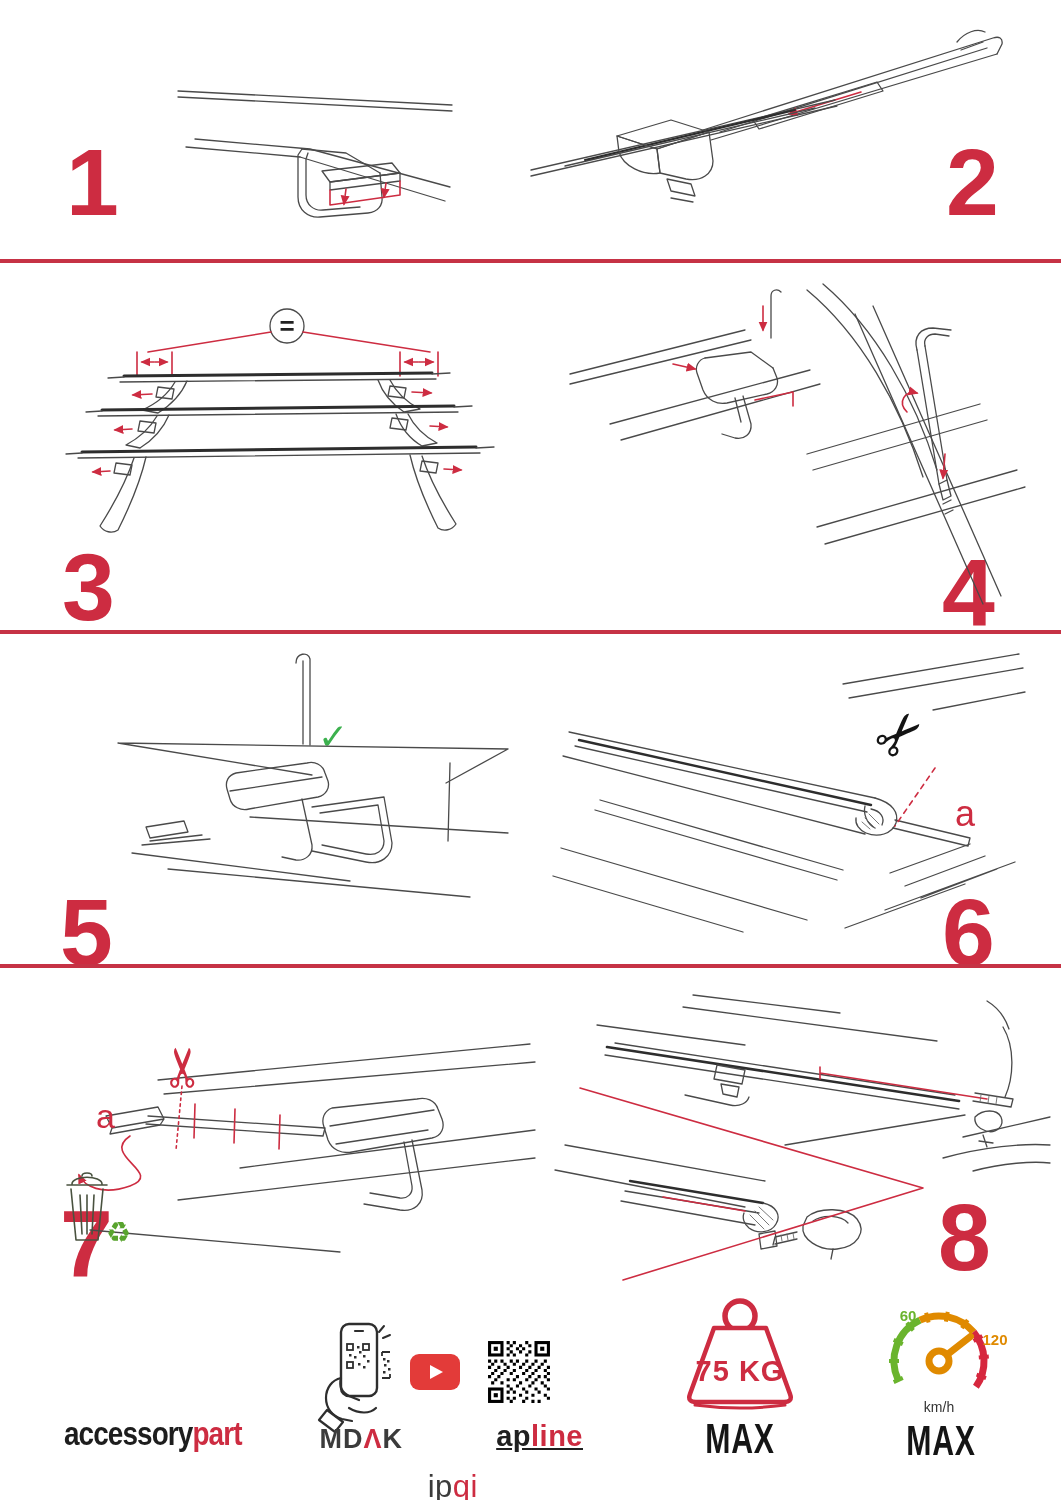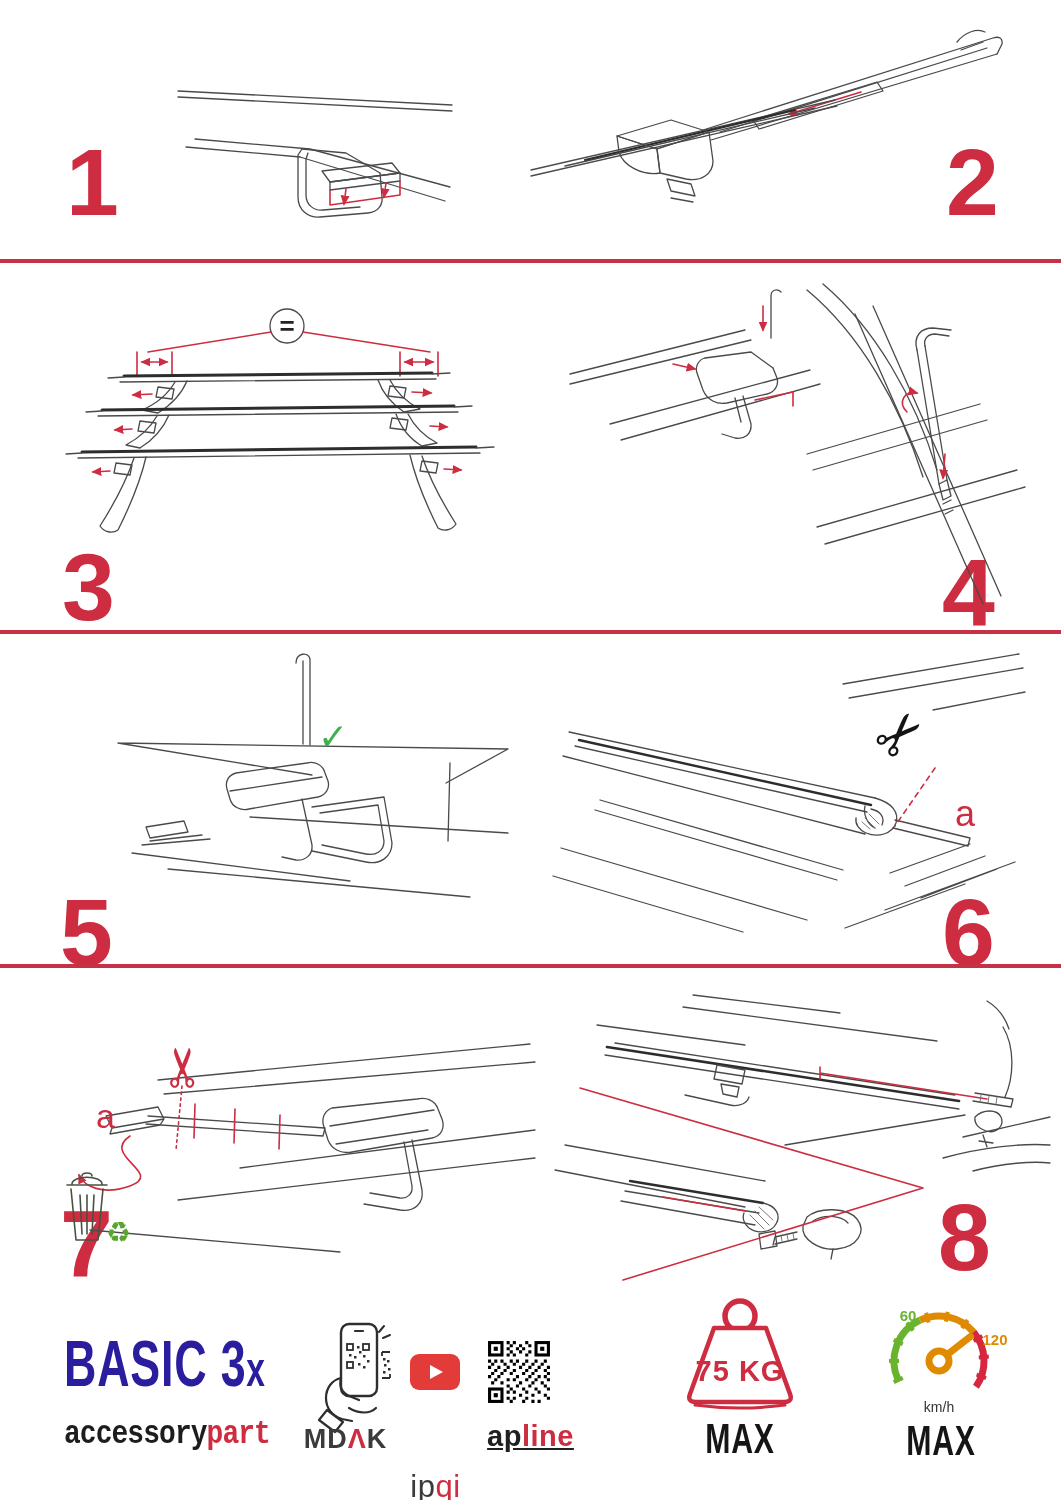--- a/index.html
+++ b/index.html
@@ -14,21 +14,21 @@
   .lnthin{stroke:#6a6a6a;stroke-width:0.9;fill:none;stroke-linecap:round;}
   .ln2{stroke:#2d2d2d;fill:none;stroke-linecap:round;}
   .rd{stroke:#cd2c41;fill:none;stroke-linecap:round;stroke-linejoin:round;stroke-width:1.6;}
   .grn{stroke:#49523f;fill:none;stroke-linecap:round;stroke-linejoin:round;stroke-width:1.6;}
   .logo{font-weight:bold;color:#2b1e9e;font-size:56px;letter-spacing:1px;line-height:1;
         transform:scale(0.8,1.15);transform-origin:left top;white-space:nowrap;}
   .logo .x{font-size:42px;}
   .brand{font-weight:bold;font-size:31px;letter-spacing:-1px;line-height:1;color:#1d1d1d;
          transform:scale(0.9,1.05);transform-origin:left top;white-space:nowrap;}
   .red{color:#cd2c41;}
-  .partner{color:#3b3b3b;text-align:center;line-height:1;white-space:nowrap;}
+  .partner{color:#3b3b3b;text-align:right;line-height:1;white-space:nowrap;}
   .maxlabel{position:absolute;font-size:42px;font-weight:bold;color:#151515;text-align:center;
             transform:scaleX(0.72);transform-origin:center top;letter-spacing:1px;line-height:1;}
 </style>
 </head>
 <body>
 
 <div class="page">
 
   <svg width="0" height="0" class="abs" aria-hidden="true">
     <defs>
@@ -287,26 +287,21 @@
     <g>
       <path class="ln" d="M272,232 C284,222 312,222 322,234 C332,247 322,262 302,264 C284,266 266,254 268,241 Z"></path>
       <path class="ln" d="M278,236 C288,229 306,230 313,238 M298,264 L296,274"></path>
       <path class="ln" d="M240,252 L262,247 M240,259 L262,254 M240,252 L238,260"></path>
       <path class="ln" d="M224,249 L240,246 L242,261 L226,264 Z"></path>
       <path class="lnthin" d="M246,250 L247,256 M252,249 L253,255 M258,248 L259,254"></path>
     </g>
     <path class="rd" stroke-width="1.6" d="M45,103 L388,203 L88,295"></path>
   </svg>
 
-  <div class="abs" style="left:64px;top:1332px;">
-    <div class="logo">
-      <span>BASIC 3</span><span class="x">x</span>
-    </div>
-  </div>
-  <div class="abs" style="left:64px;top:1418px;font-family:Liberation Mono, monospace;">
+  <div class="abs" style="left:64px;top:1418px;">
     <div class="brand">
       <span>accessory</span><span class="red">part</span>
     </div>
   </div>
 
   <svg class="abs" style="left:318px;top:1322px;" width="82" height="102" viewBox="0 0 82 102">
     <rect x="23" y="2" width="36" height="72" rx="8" fill="#fff" stroke="#2e2e2e" stroke-width="2.4"></rect>
     <path d="M37,9 L45,9" stroke="#2e2e2e" stroke-width="2.2" stroke-linecap="round" fill="none"></path>
     <g fill="#2e2e2e">
       <rect x="29" y="22" width="6" height="6" fill="none" stroke="#2e2e2e" stroke-width="1.8"></rect>

